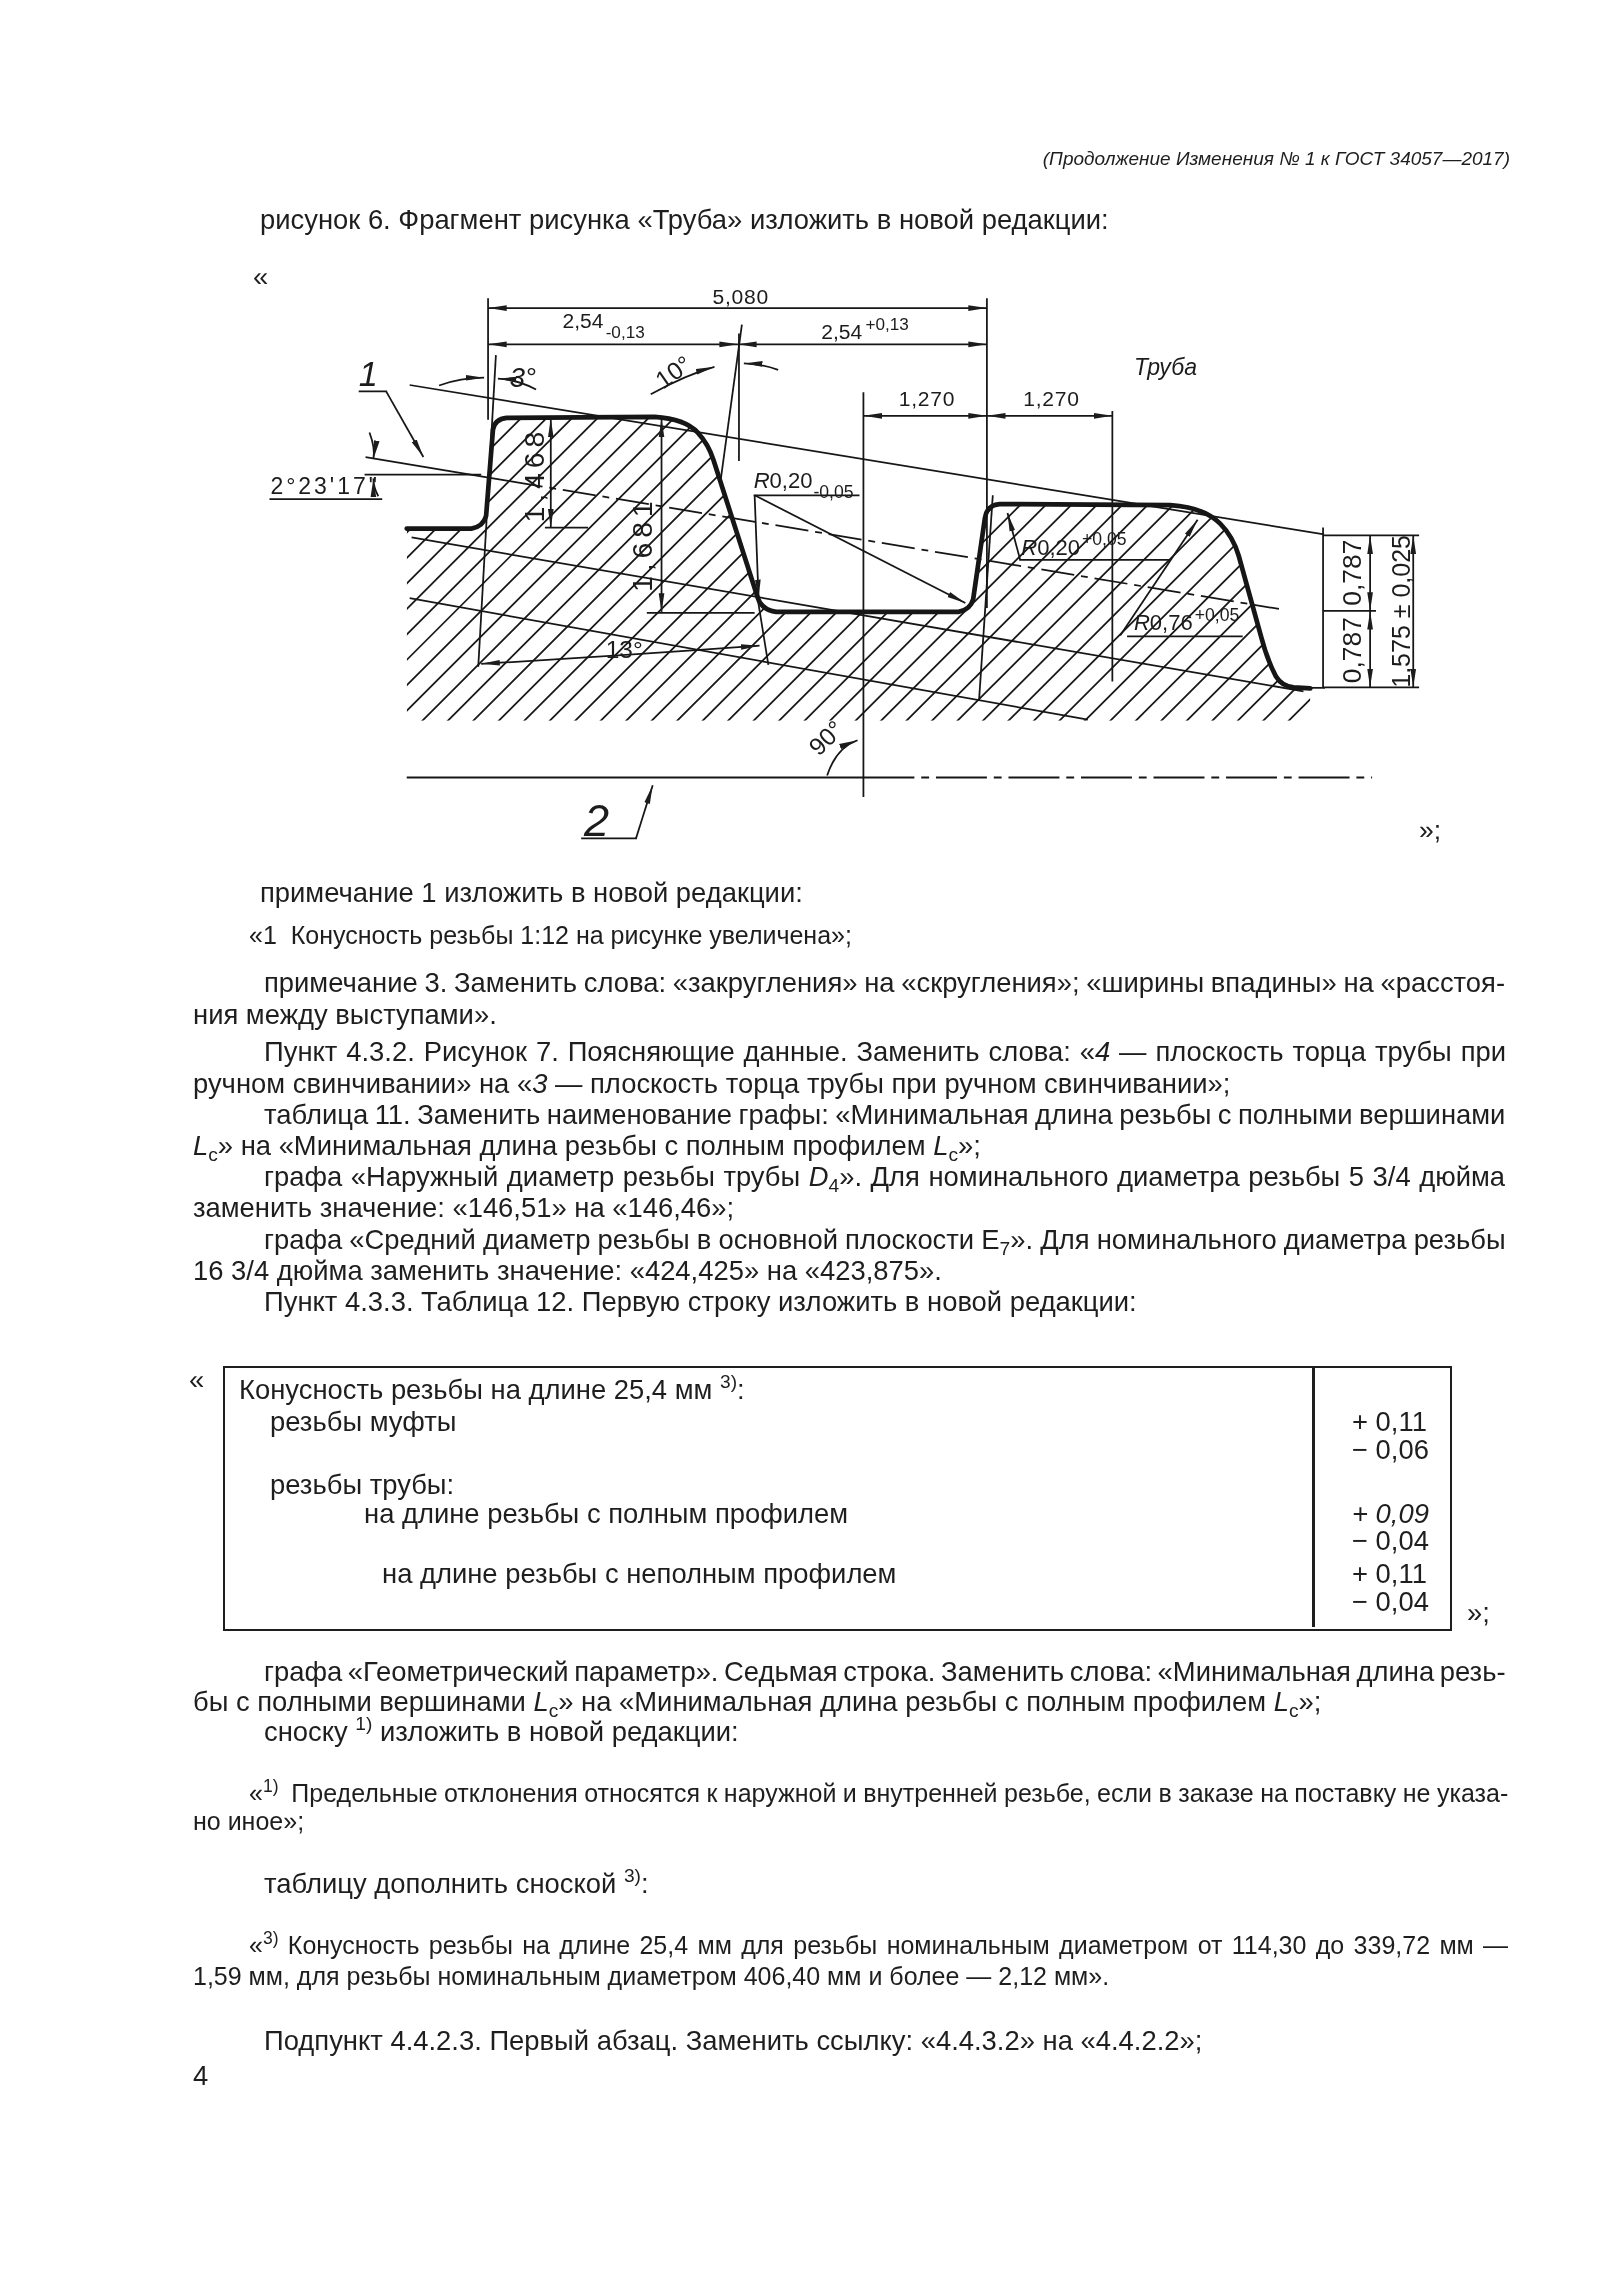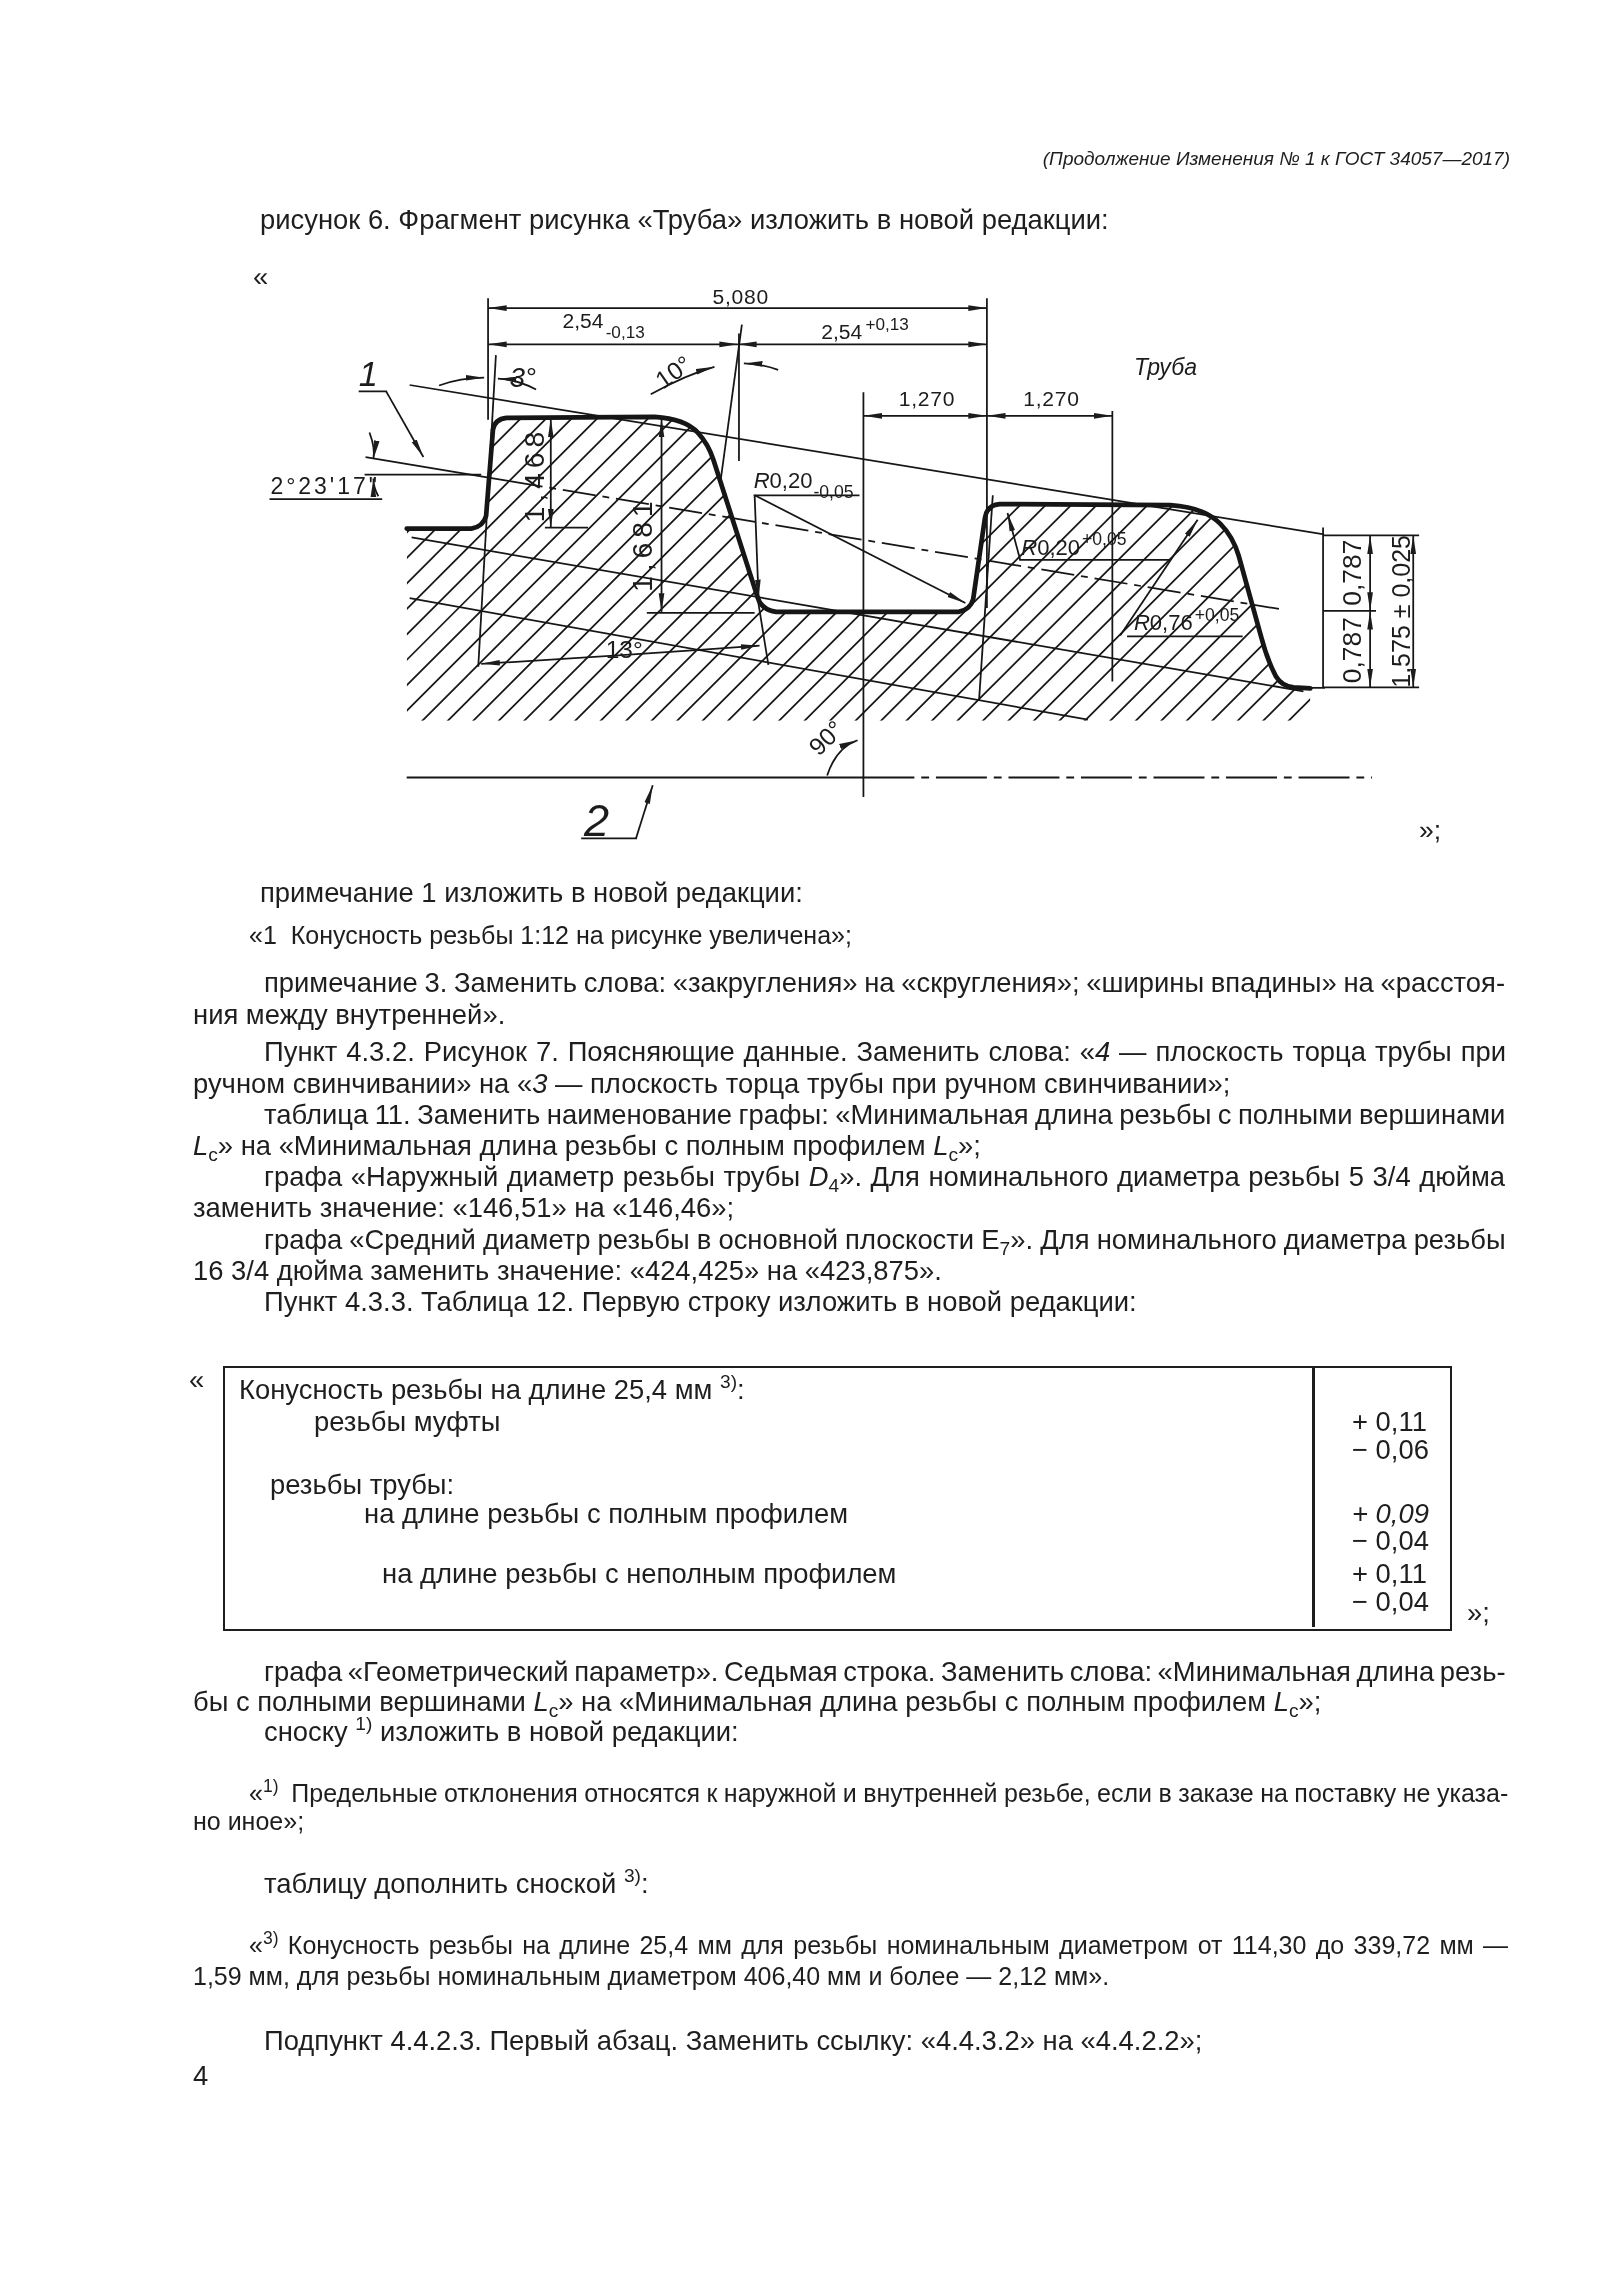--- a/index.html
+++ b/index.html
@@ -13,35 +13,35 @@
 svg{position:absolute;left:0;top:0}
 </style>
 </head>
 <body>
 <div class="t it" style="right:111px;top:149px;font-size:19px">(Продолжение Изменения № 1 к ГОСТ 34057—2017)</div>
 <div class="t" style="left:260px;top:206px;">рисунок 6. Фрагмент рисунка «Труба» изложить в новой редакции:</div>
 <div class="t" style="left:253px;top:263px;">«</div>
 <div class="t" style="left:260px;top:879px;text-align:center;">примечание 1 изложить в новой редакции:</div>
 <div class="t f" style="left:249px;top:923px;">«1  Конусность резьбы 1:12 на рисунке увеличена»;</div>
 <div class="t" style="left:264px;top:969px;word-spacing:-0.9px;">примечание 3. Заменить слова: «закругления» на «скругления»; «ширины впадины» на «расстоя-</div>
-<div class="t" style="left:193px;top:1001px;">ния между внутренней».</div>
+<div class="t" style="left:193px;top:1001px;">ния между выступами».</div>
 <div class="t" style="left:264px;top:1038px;word-spacing:1.3px;">Пункт 4.3.2. Рисунок 7. Поясняющие данные. Заменить слова: «<span class="it">4</span> — плоскость торца трубы при</div>
 <div class="t" style="left:193px;top:1070px;">ручном свинчивании» на «<span class="it">3</span> — плоскость торца трубы при ручном свинчивании»;</div>
 <div class="t" style="left:264px;top:1101px;word-spacing:-1.1px;">таблица 11. Заменить наименование графы: «Минимальная длина резьбы с полными вершинами</div>
 <div class="t" style="left:193px;top:1132px;"><span class="it">L</span><sub>с</sub>» на «Минимальная длина резьбы с полным профилем <span class="it">L</span><sub>с</sub>»;</div>
 <div class="t" style="left:264px;top:1163px;word-spacing:0.9px;">графа «Наружный диаметр резьбы трубы <span class="it">D</span><sub>4</sub>». Для номинального диаметра резьбы 5 3/4 дюйма</div>
 <div class="t" style="left:193px;top:1194px;">заменить значение: «146,51» на «146,46»;</div>
 <div class="t" style="left:264px;top:1226px;word-spacing:-0.5px;">графа «Средний диаметр резьбы в основной плоскости Е<sub>7</sub>». Для номинального диаметра резьбы</div>
 <div class="t" style="left:193px;top:1257px;">16 3/4 дюйма заменить значение: «424,425» на «423,875».</div>
 <div class="t" style="left:264px;top:1288px;">Пункт 4.3.3. Таблица 12. Первую строку изложить в новой редакции:</div>
 <div class="t" style="left:189px;top:1366px;">«</div>
 <div style="position:absolute;left:223px;top:1366px;width:1225px;height:261px;border:2.5px solid #1e1e1e"></div>
 <div style="position:absolute;left:1312px;top:1366px;width:2.9px;height:261px;background:#1e1e1e"></div>
 <div class="t" style="left:239px;top:1376px;">Конусность резьбы на длине 25,4 мм <sup>3)</sup>:</div>
-<div class="t" style="left:270px;top:1408px;margin-left:44px;">резьбы муфты</div>
+<div class="t" style="left:270px;top:1408px;">резьбы муфты</div>
 <div class="t" style="left:1352px;top:1408px;">+ 0,11</div>
 <div class="t" style="left:1352px;top:1436px;">− 0,06</div>
 <div class="t" style="left:270px;top:1471px;">резьбы трубы:</div>
 <div class="t" style="left:364px;top:1500px;">на длине резьбы с полным профилем</div>
 <div class="t" style="left:1352px;top:1500px;font-style:italic;">+ 0,09</div>
 <div class="t" style="left:1352px;top:1527px;">− 0,04</div>
 <div class="t" style="left:372px;top:1560px;margin-left:10px;">на длине резьбы с неполным профилем</div>
 <div class="t" style="left:1352px;top:1560px;">+ 0,11</div>
 <div class="t" style="left:1352px;top:1588px;">− 0,04</div>
 <div class="t" style="left:1467px;top:1599px;">»;</div>

